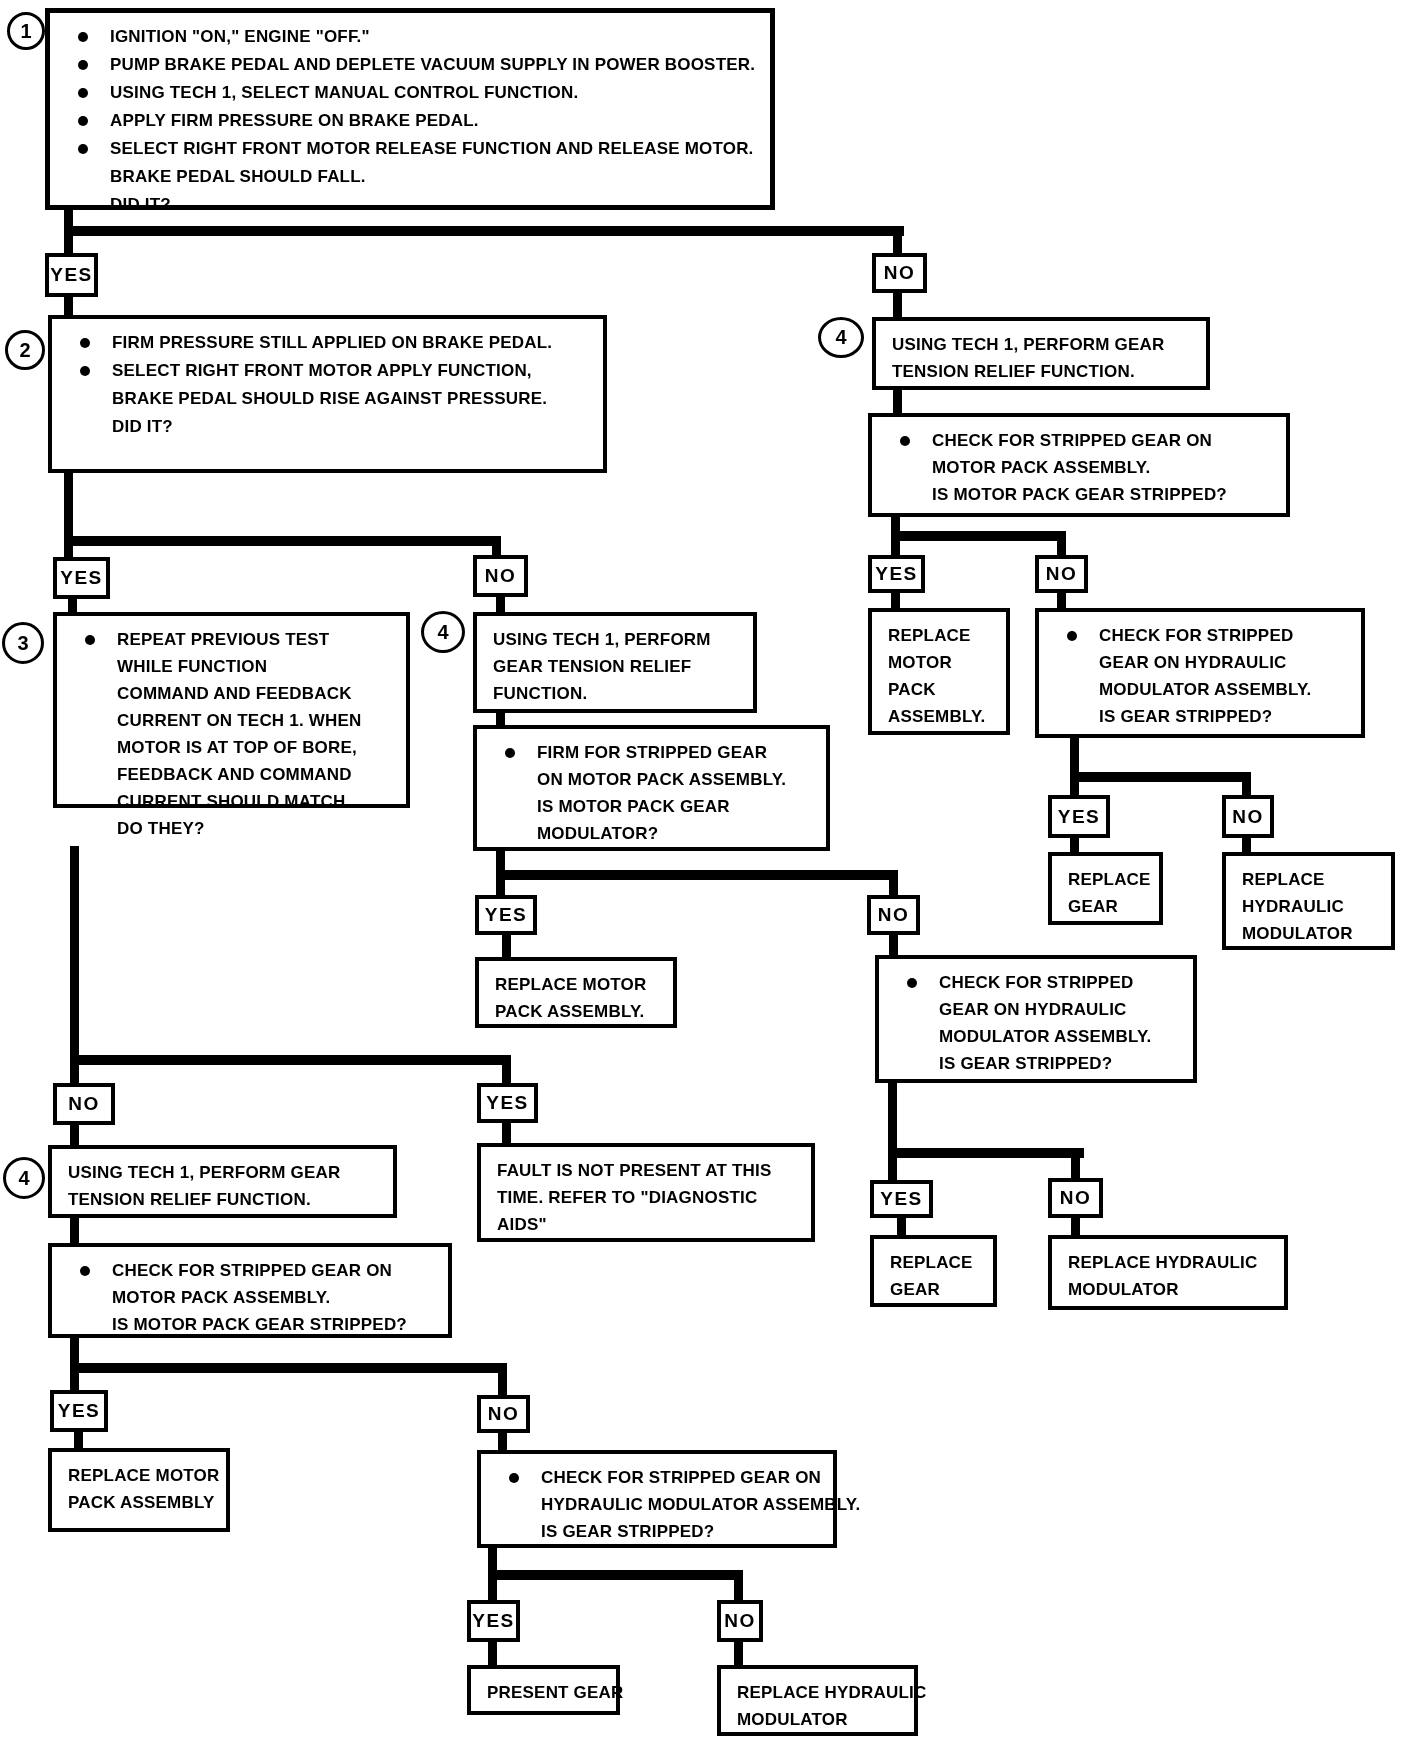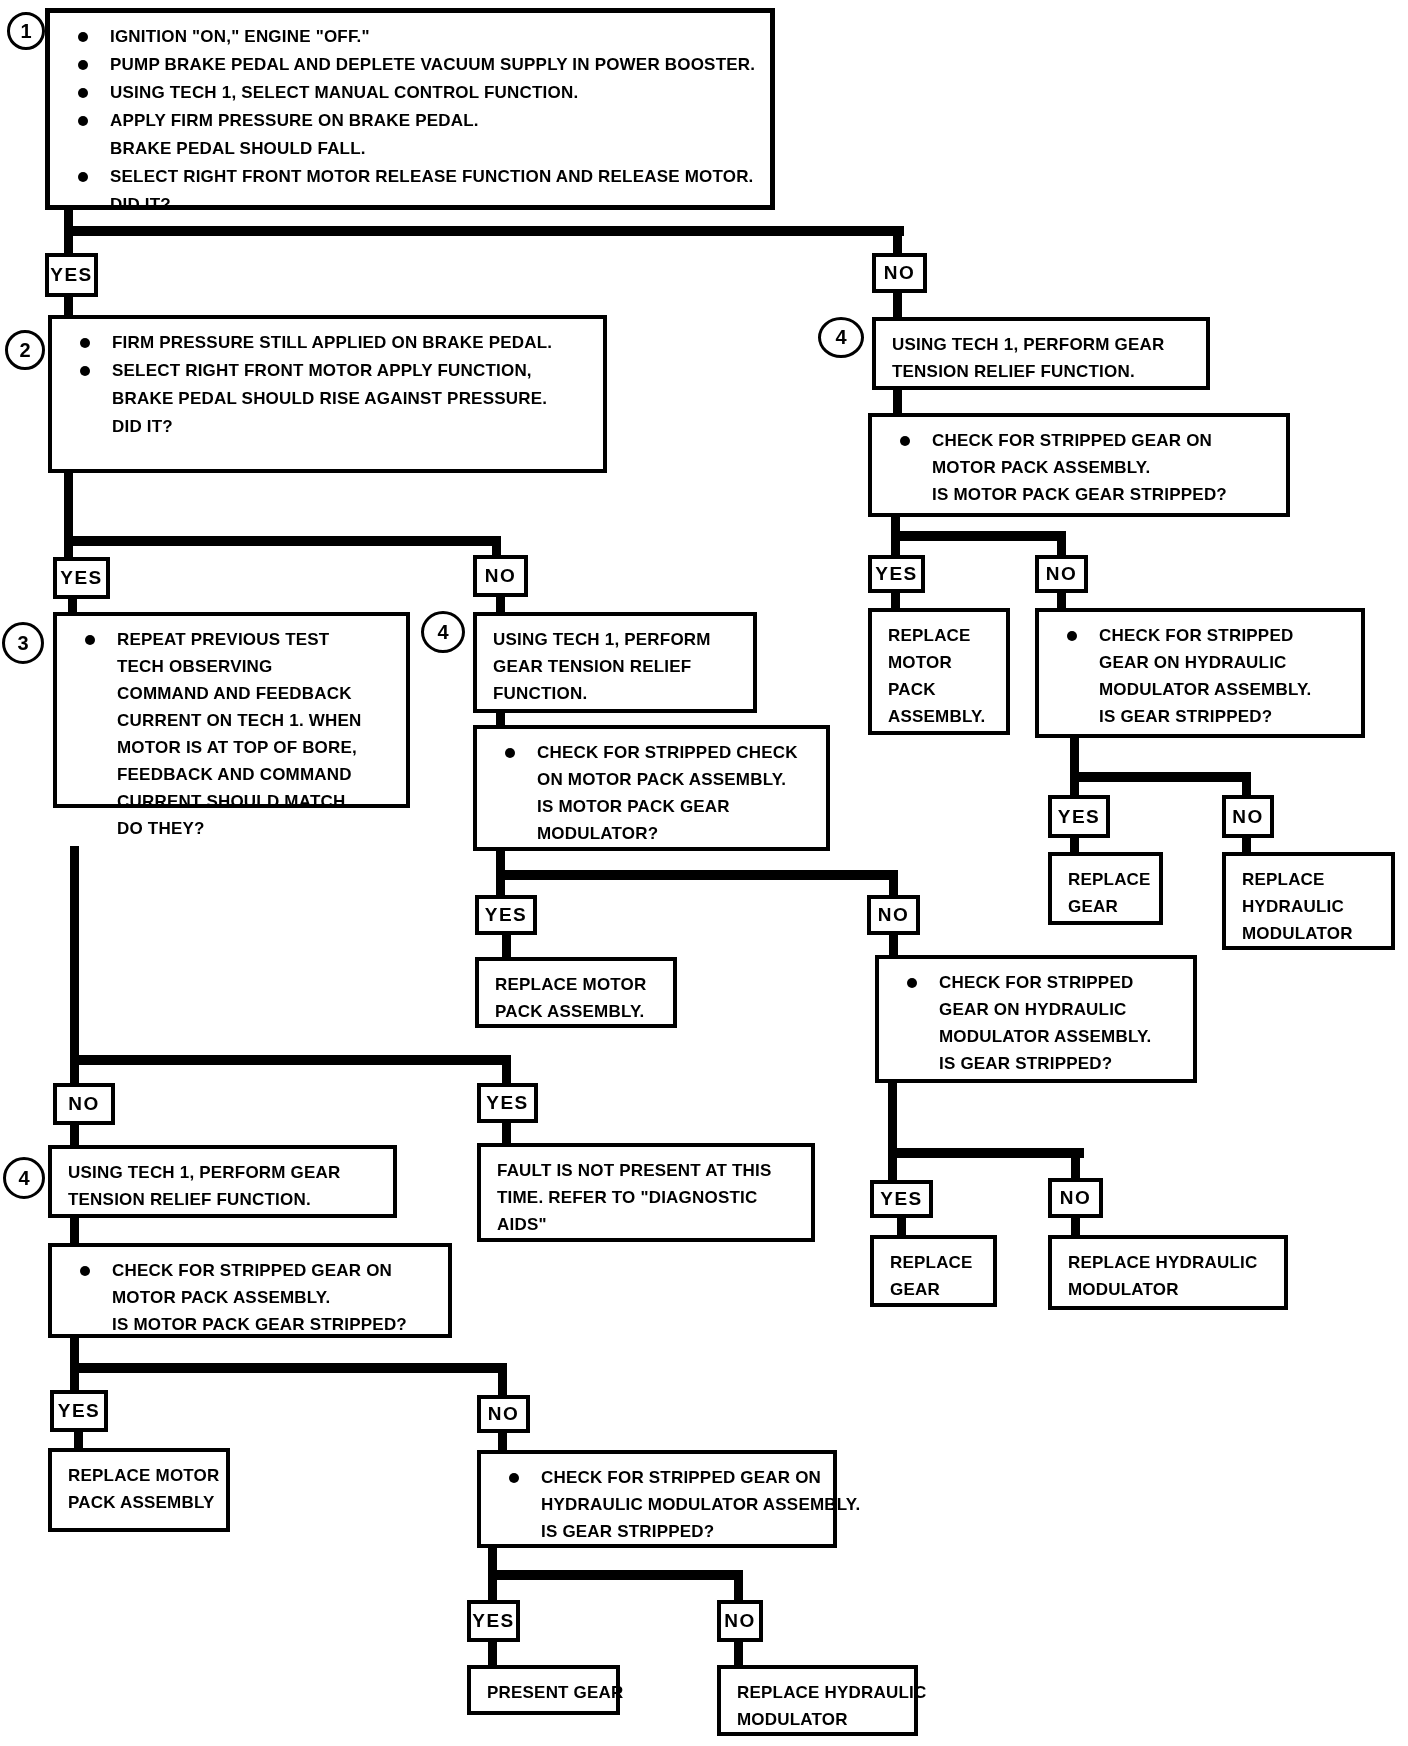--- a/index.html
+++ b/index.html
@@ -82,54 +82,54 @@
   <div class="circle" style="left:2px;top:622px;width:42px;height:42px">3</div>
   <div class="circle" style="left:421px;top:611px;width:44px;height:42px">4</div>
   <div class="circle" style="left:818px;top:317px;width:46px;height:41px">4</div>
   <div class="circle" style="left:3px;top:1157px;width:42px;height:42px">4</div>
 
   <div class="box lh28" style="left:45px;top:8px;width:730px;height:202px;border-width:5px">
       <div class="ln b">IGNITION "ON," ENGINE "OFF."</div>
       <div class="ln b">PUMP BRAKE PEDAL AND DEPLETE VACUUM SUPPLY IN POWER BOOSTER.</div>
       <div class="ln b">USING TECH 1, SELECT MANUAL CONTROL FUNCTION.</div>
       <div class="ln b">APPLY FIRM PRESSURE ON BRAKE PEDAL.</div>
+      <div class="ln b">SELECT RIGHT FRONT MOTOR RELEASE FUNCTION AND RELEASE MOTOR.</div>
       <div class="ln">BRAKE PEDAL SHOULD FALL.</div>
-      <div class="ln b">SELECT RIGHT FRONT MOTOR RELEASE FUNCTION AND RELEASE MOTOR.</div>
       <div class="ln">DID IT?</div>
     </div>
   <div class="tag" style="left:45px;top:253px;width:53px;height:44px">YES</div>
   <div class="tag" style="left:872px;top:253px;width:55px;height:40px">NO</div>
 
   <div class="box lh28" style="left:48px;top:315px;width:559px;height:158px">
       <div class="ln b">FIRM PRESSURE STILL APPLIED ON BRAKE PEDAL.</div>
       <div class="ln b">SELECT RIGHT FRONT MOTOR APPLY FUNCTION,</div>
       <div class="ln">BRAKE PEDAL SHOULD RISE AGAINST PRESSURE.</div>
       <div class="ln">DID IT?</div>
     </div>
   <div class="tag" style="left:53px;top:557px;width:57px;height:42px">YES</div>
   <div class="tag" style="left:473px;top:555px;width:55px;height:42px">NO</div>
 
   <div class="box" style="left:53px;top:612px;width:357px;height:196px">
       <div class="ln b">REPEAT PREVIOUS TEST</div>
-      <div class="ln">TECH OBSERVING</div>
+      <div class="ln">WHILE FUNCTION</div>
       <div class="ln">COMMAND AND FEEDBACK</div>
       <div class="ln">CURRENT ON TECH 1. WHEN</div>
       <div class="ln">MOTOR IS AT TOP OF BORE,</div>
       <div class="ln">FEEDBACK AND COMMAND</div>
       <div class="ln">CURRENT SHOULD MATCH.</div>
       <div class="ln">DO THEY?</div>
     </div>
 
   <div class="box plain" style="left:473px;top:612px;width:284px;height:101px">
       <div class="ln">USING TECH 1, PERFORM</div>
       <div class="ln">GEAR TENSION RELIEF</div>
       <div class="ln">FUNCTION.</div>
     </div>
   <div class="box" style="left:473px;top:725px;width:357px;height:126px">
-      <div class="ln b">CHECK FOR STRIPPED CHECK</div>
+      <div class="ln b">FIRM FOR STRIPPED GEAR</div>
       <div class="ln">ON MOTOR PACK ASSEMBLY.</div>
       <div class="ln">IS MOTOR PACK GEAR</div>
       <div class="ln">MODULATOR?</div>
     </div>
   <div class="tag" style="left:475px;top:895px;width:62px;height:40px">YES</div>
   <div class="tag" style="left:867px;top:895px;width:53px;height:40px">NO</div>
   <div class="box plain" style="left:475px;top:957px;width:202px;height:71px">
       <div class="ln">REPLACE MOTOR</div>
       <div class="ln">PACK ASSEMBLY.</div>
     </div>

